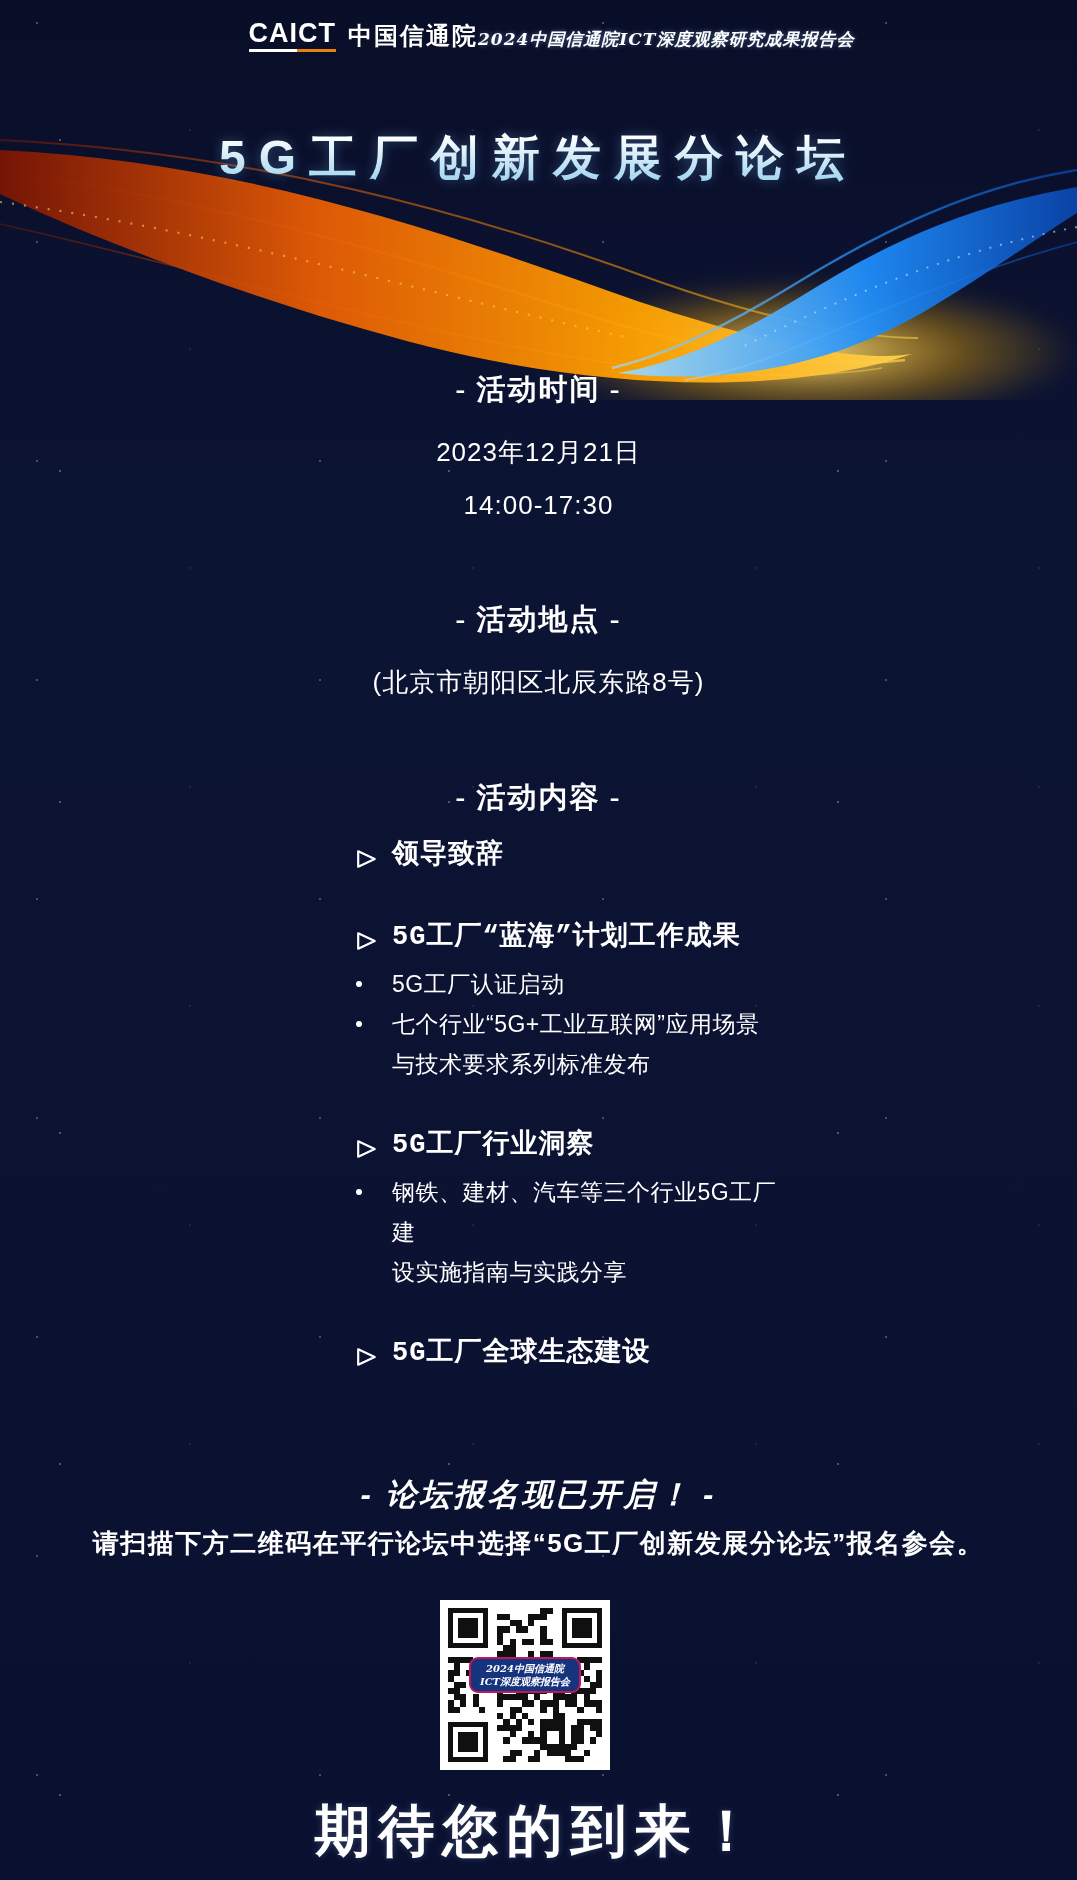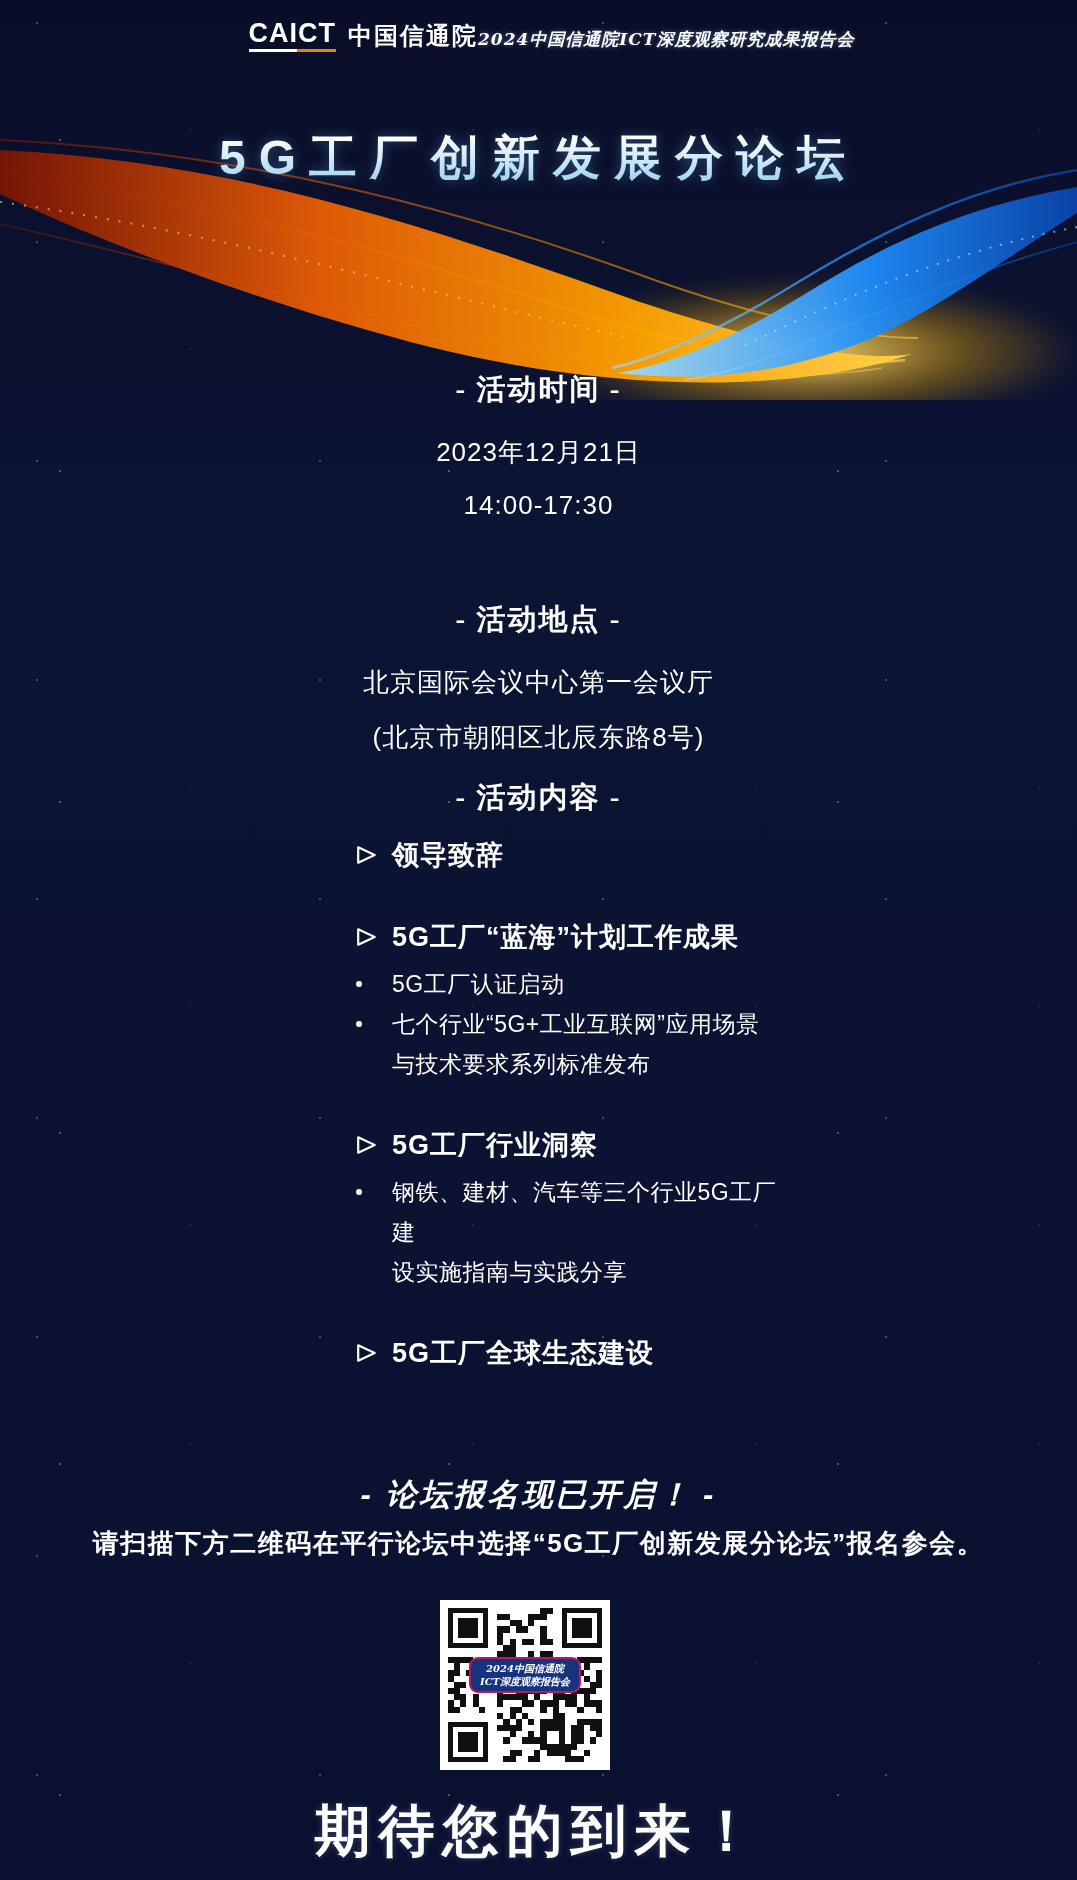--- a/index.html
+++ b/index.html
@@ -44,21 +44,21 @@
   .sec-heading{font-size:29px;font-weight:bold;letter-spacing:2px;margin:0;font-family:Liberation Serif, serif;}
   .sec-line{font-size:26px;font-weight:400;letter-spacing:1px;margin:0;}
   #sec-time{top:370px;}
   #sec-venue{top:600px;}
   #sec-time .sec-line:nth-of-type(1),#sec-venue .sec-line:nth-of-type(1){margin-top:25px;}
   #sec-time .sec-line:nth-of-type(2),#sec-venue .sec-line:nth-of-type(2){margin-top:20px;}
   #agenda-heading{top:778px;}
   .agenda-list{position:absolute;top:840px;left:356px;width:440px;text-align:left;z-index:3;}
   .agenda-item{margin-bottom:46px;}
   .agenda-item.no-subs{margin-bottom:52px;}
-  .item-title{display:flex;align-items:center;gap:14px;font-size:27px;font-weight:bold;line-height:30px;margin-bottom:12px;letter-spacing:1px;}
+  .item-title{display:flex;align-items:flex-end;gap:14px;font-size:27px;font-weight:bold;line-height:30px;margin-bottom:12px;letter-spacing:1px;font-family:Liberation Mono, monospace;}
   .arrow-icon{flex:0 0 22px;height:22px;}
   .sub{display:flex;gap:26px;}
   .sub-marker{flex:0 0 10px;}
   .dot{display:block;width:6px;height:6px;border-radius:50%;background:#fff;margin-top:17px;}
   .sub-lines{font-size:23px;line-height:40px;letter-spacing:.5px;}
   .sub-line{display:block;}
   #signup-heading{top:1474px;font-size:31px;font-weight:bold;font-style:italic;letter-spacing:3px;}
   #signup-instruction{top:1526px;font-size:26px;font-weight:bold;letter-spacing:1.5px;}
   .qr-wrap{position:absolute;top:1600px;left:440px;width:170px;height:170px;background:#ffffff;
     box-sizing:border-box;padding:8px;z-index:3;}
@@ -127,21 +127,20 @@
   </svg>
 
   <section class="sec" id="sec-time">
     <h2 class="sec-heading">- 活动时间 -</h2>
     <p class="sec-line">2023年12月21日</p>
     <p class="sec-line">14:00-17:30</p>
   </section>
 
   <section class="sec" id="sec-venue">
     <h2 class="sec-heading">- 活动地点 -</h2>
-    <p class="sec-line">北京国际会议中心第一会议厅</p>
     <p class="sec-line">(北京市朝阳区北辰东路8号)</p>
   </section>
 
   <h2 class="sec sec-heading" id="agenda-heading">- 活动内容 -</h2>
 
   <div class="agenda-list">
 
     <div class="agenda-item no-subs">
       <div class="item-title">
         <svg class="arrow-icon" viewBox="0 0 20 20">

